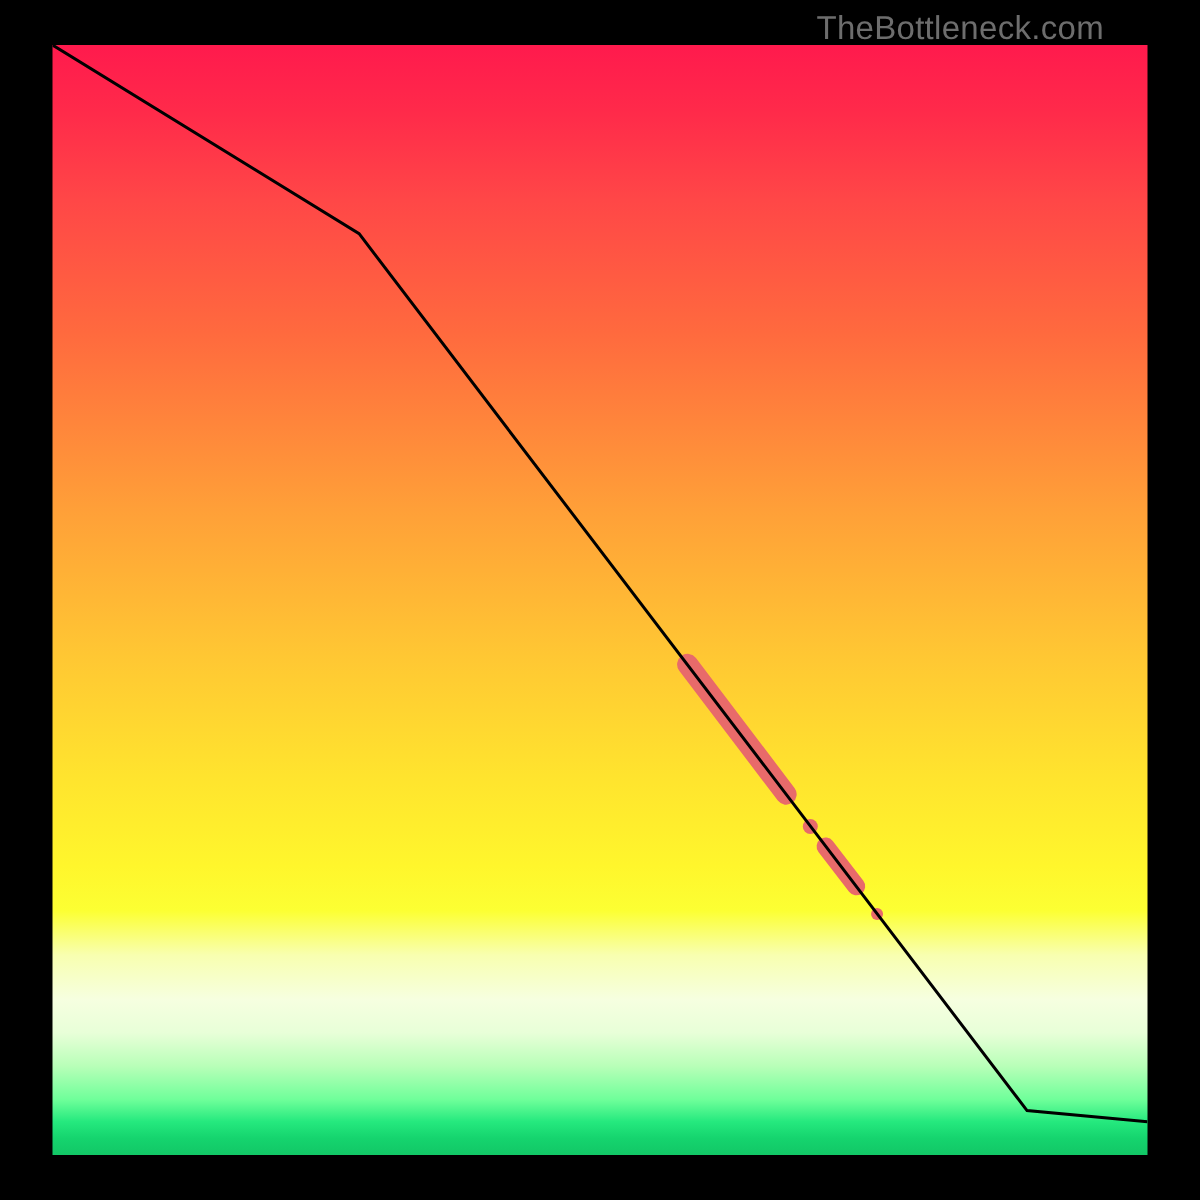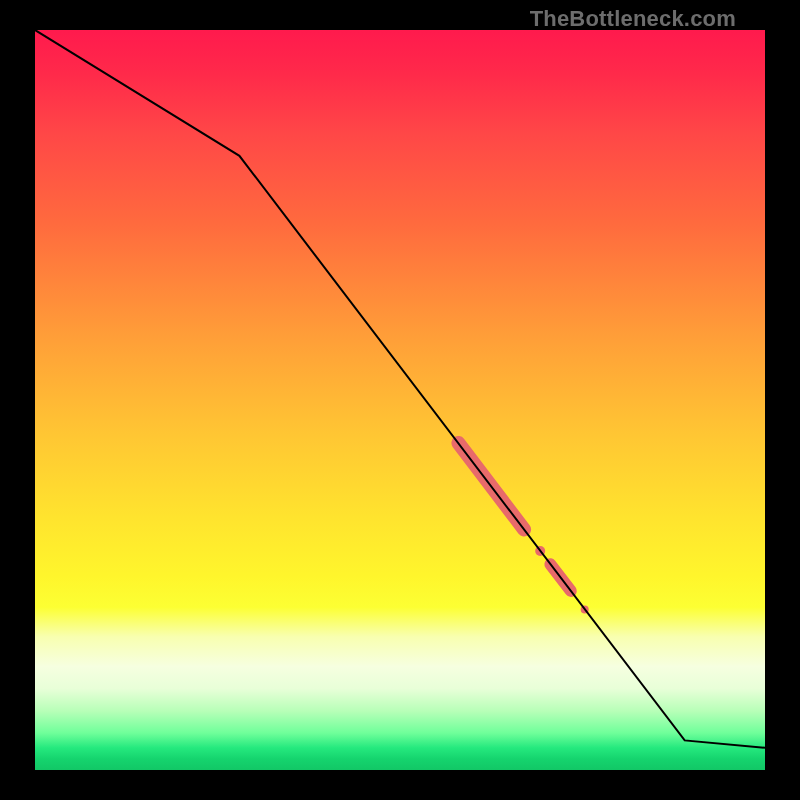--- a/index.html
+++ b/index.html
@@ -9,21 +9,20 @@
     height: 800px;
     background: #000;
     overflow: hidden;
     font-family: Arial, Helvetica, sans-serif;
   }
   .stage {
     position: relative;
     width: 776px;
     height: 800px;
     background: #000;
-    font-weight: bold;
   }
   .plot-area {
     position: absolute;
     left: 35px;
     top: 30px;
     width: 730px;
     height: 740px;
     
     background: linear-gradient(
       to bottom,

